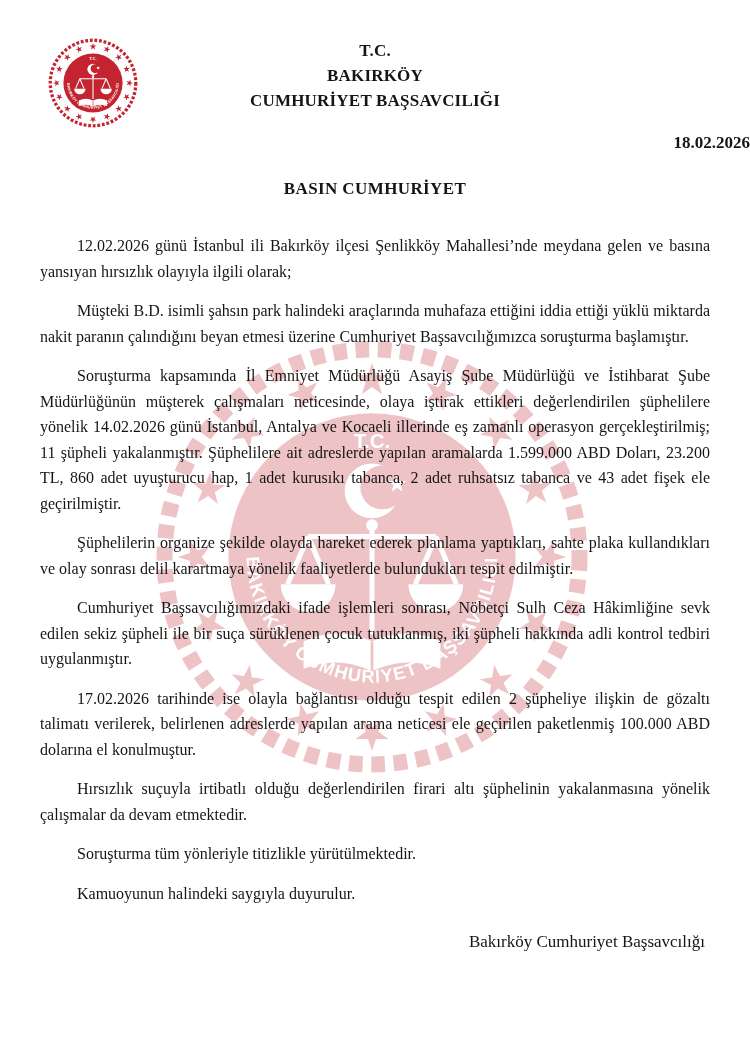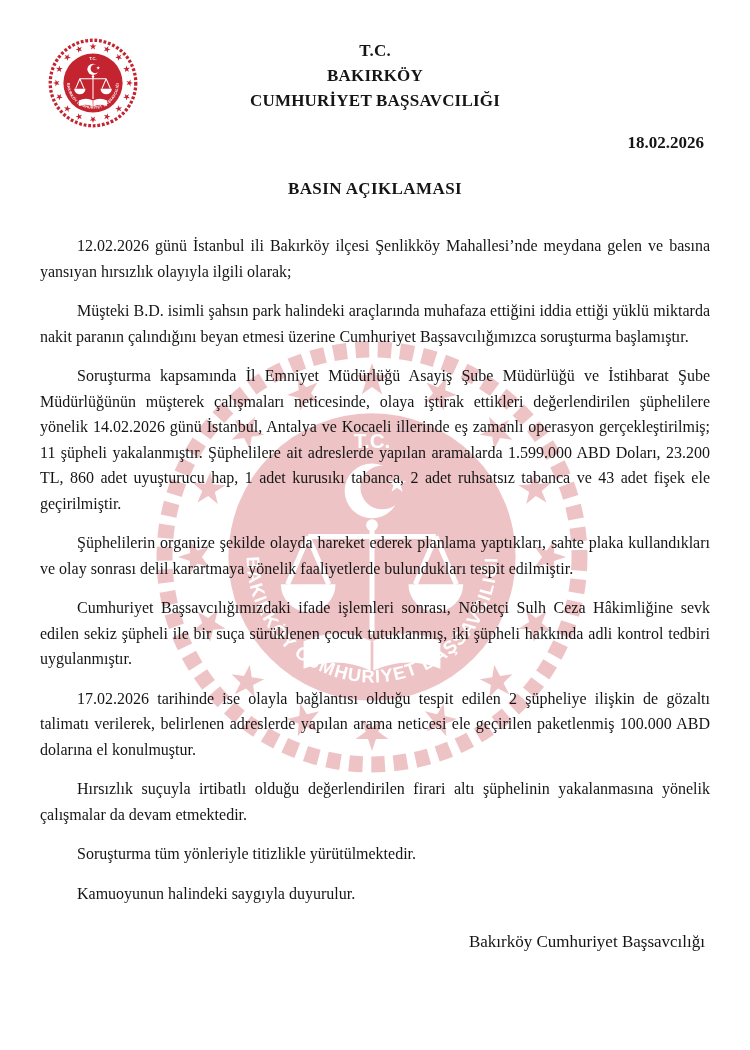--- a/index.html
+++ b/index.html
@@ -28,21 +28,20 @@
   .header-text {
     padding-top:38px;
     text-align:center;
     font-weight:bold;
     font-size:17px;
     line-height:25px;
     letter-spacing:0.2px;
   }
   .date-row {
     margin-top:20px;
-    padding-right:46px;
     text-align:right;
     font-weight:bold;
     font-size:17px;
   }
   .doc-title {
     margin-top:26px;
     text-align:center;
     font-weight:bold;
     font-size:17px;
     letter-spacing:0.4px;
@@ -149,21 +148,21 @@
     <div class="header-text">
       <div>T.C.</div>
       <div>BAKIRKÖY</div>
       <div>CUMHURİYET BAŞSAVCILIĞI</div>
     </div>
 
     <div class="date-row">
       <span>18.02.2026</span>
     </div>
 
-    <div class="doc-title">BASIN AÇIKLAMASI</div>
+    <div class="doc-title">BASIN CUMHURİYET</div>
 
     <div class="content">
       <p>12.02.2026 günü İstanbul ili Bakırköy ilçesi Şenlikköy Mahallesi’nde meydana gelen ve basına yansıyan hırsızlık olayıyla ilgili olarak;</p>
       <p>Müşteki B.D. isimli şahsın park halindeki araçlarında muhafaza ettiğini iddia ettiği yüklü miktarda nakit paranın çalındığını beyan etmesi üzerine Cumhuriyet Başsavcılığımızca soruşturma başlamıştır.</p>
       <p>Soruşturma kapsamında İl Emniyet Müdürlüğü Asayiş Şube Müdürlüğü ve İstihbarat Şube Müdürlüğünün müşterek çalışmaları neticesinde, olaya iştirak ettikleri değerlendirilen şüphelilere yönelik 14.02.2026 günü İstanbul, Antalya ve Kocaeli illerinde eş zamanlı operasyon gerçekleştirilmiş; 11 şüpheli yakalanmıştır. Şüphelilere ait adreslerde yapılan aramalarda 1.599.000 ABD Doları, 23.200 TL, 860 adet uyuşturucu hap, 1 adet kurusıkı tabanca, 2 adet ruhsatsız tabanca ve 43 adet fişek ele geçirilmiştir.</p>
       <p>Şüphelilerin organize şekilde olayda hareket ederek planlama yaptıkları, sahte plaka kullandıkları ve olay sonrası delil karartmaya yönelik faaliyetlerde bulundukları tespit edilmiştir.</p>
       <p>Cumhuriyet Başsavcılığımızdaki ifade işlemleri sonrası, Nöbetçi Sulh Ceza Hâkimliğine sevk edilen sekiz şüpheli ile bir suça sürüklenen çocuk tutuklanmış, iki şüpheli hakkında adli kontrol tedbiri uygulanmıştır.</p>
       <p>17.02.2026 tarihinde ise olayla bağlantısı olduğu tespit edilen 2 şüpheliye ilişkin de gözaltı talimatı verilerek, belirlenen adreslerde yapılan arama neticesi ele geçirilen paketlenmiş 100.000 ABD dolarına el konulmuştur.</p>
       <p>Hırsızlık suçuyla irtibatlı olduğu değerlendirilen firari altı şüphelinin yakalanmasına yönelik çalışmalar da devam etmektedir.</p>
       <p>Soruşturma tüm yönleriyle titizlikle yürütülmektedir.</p>

